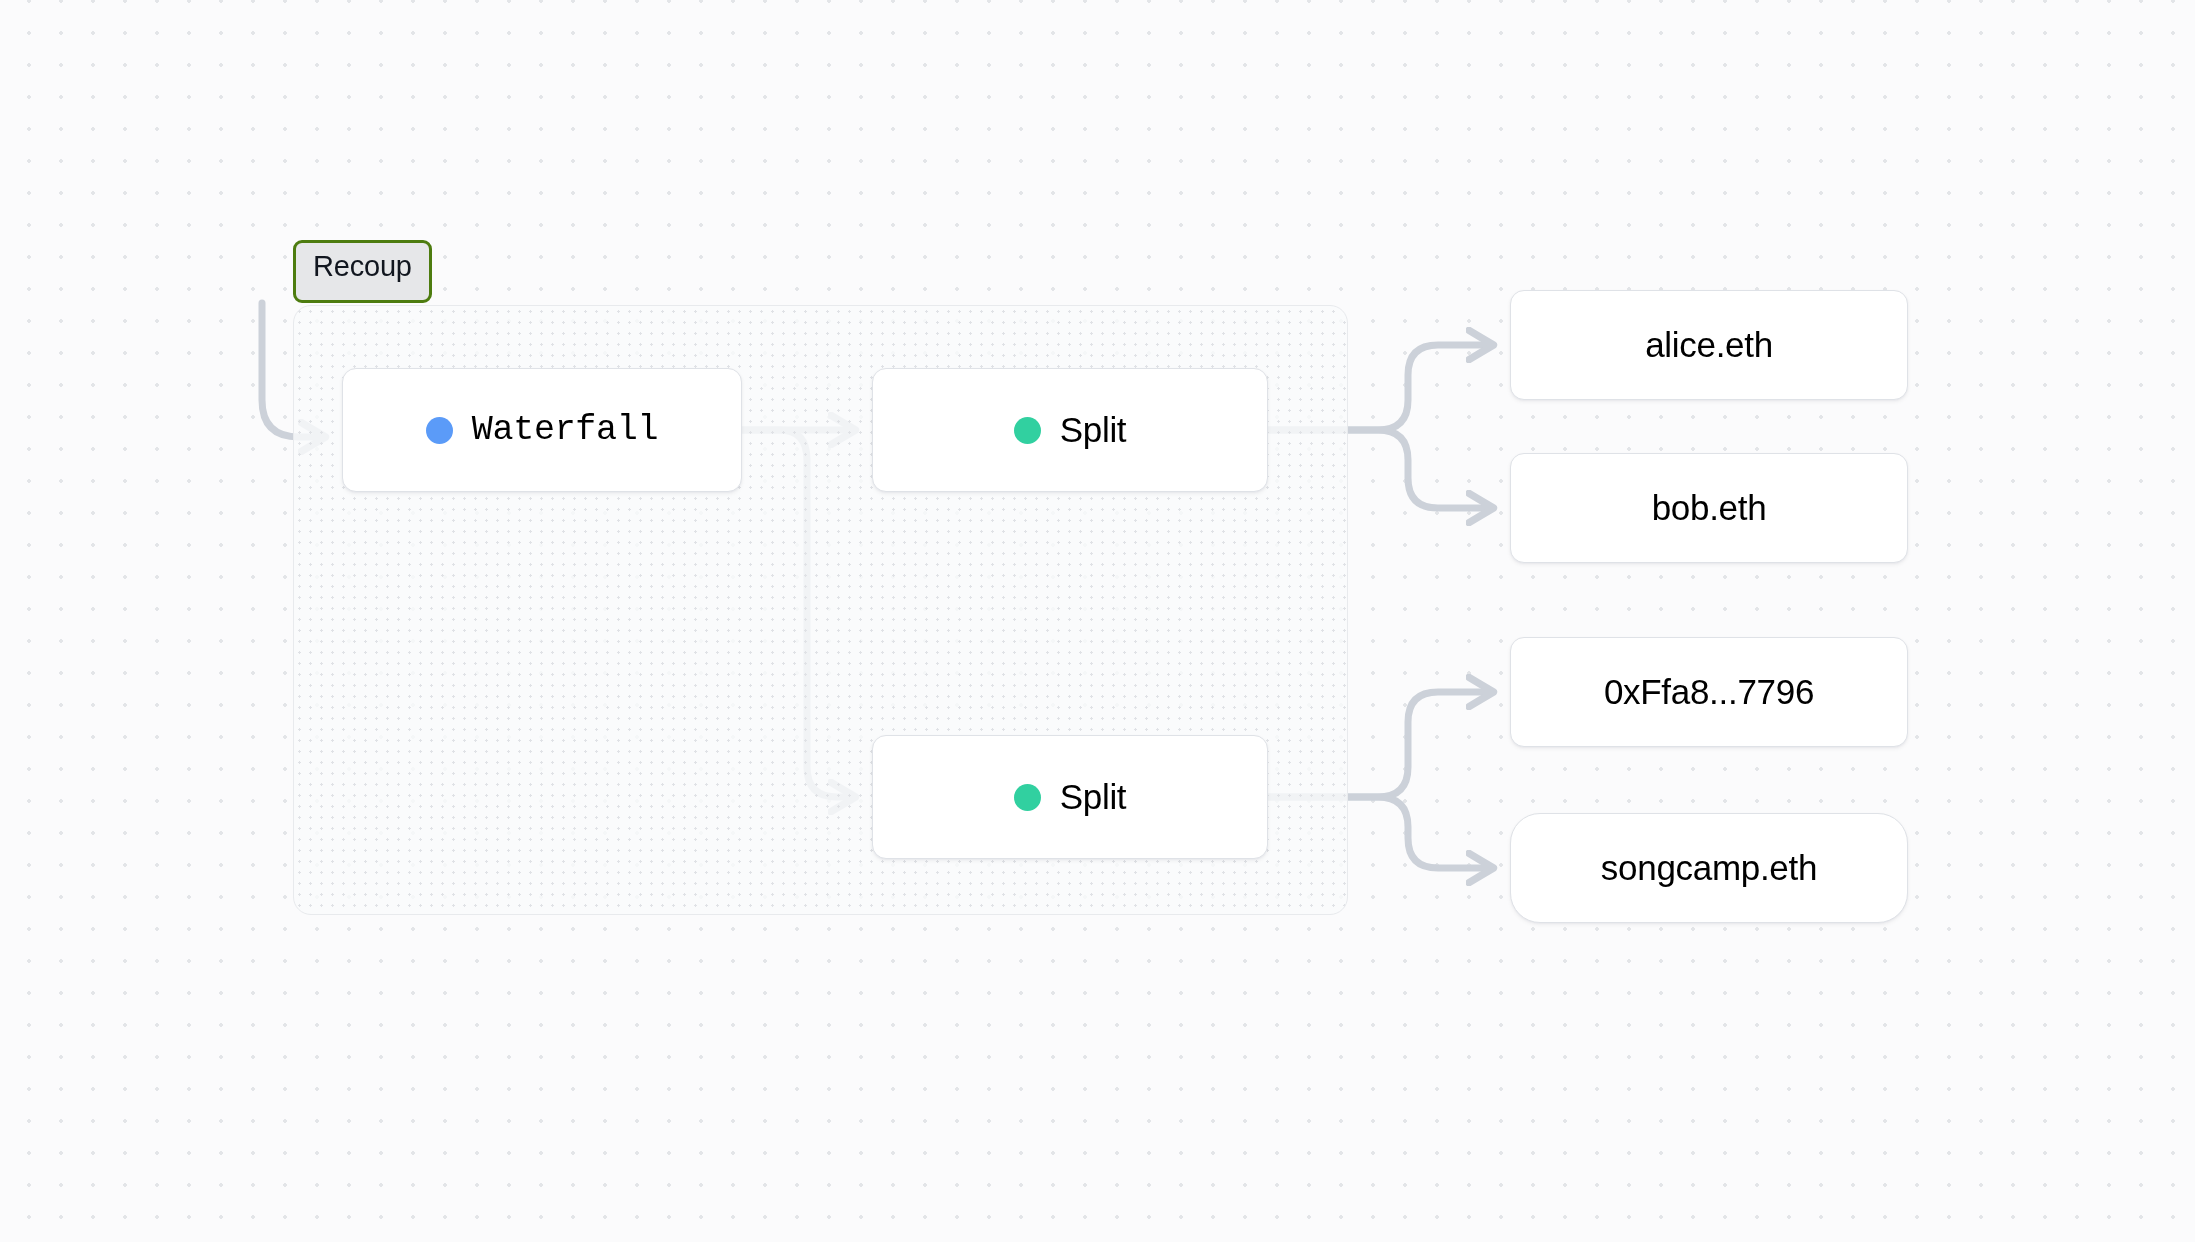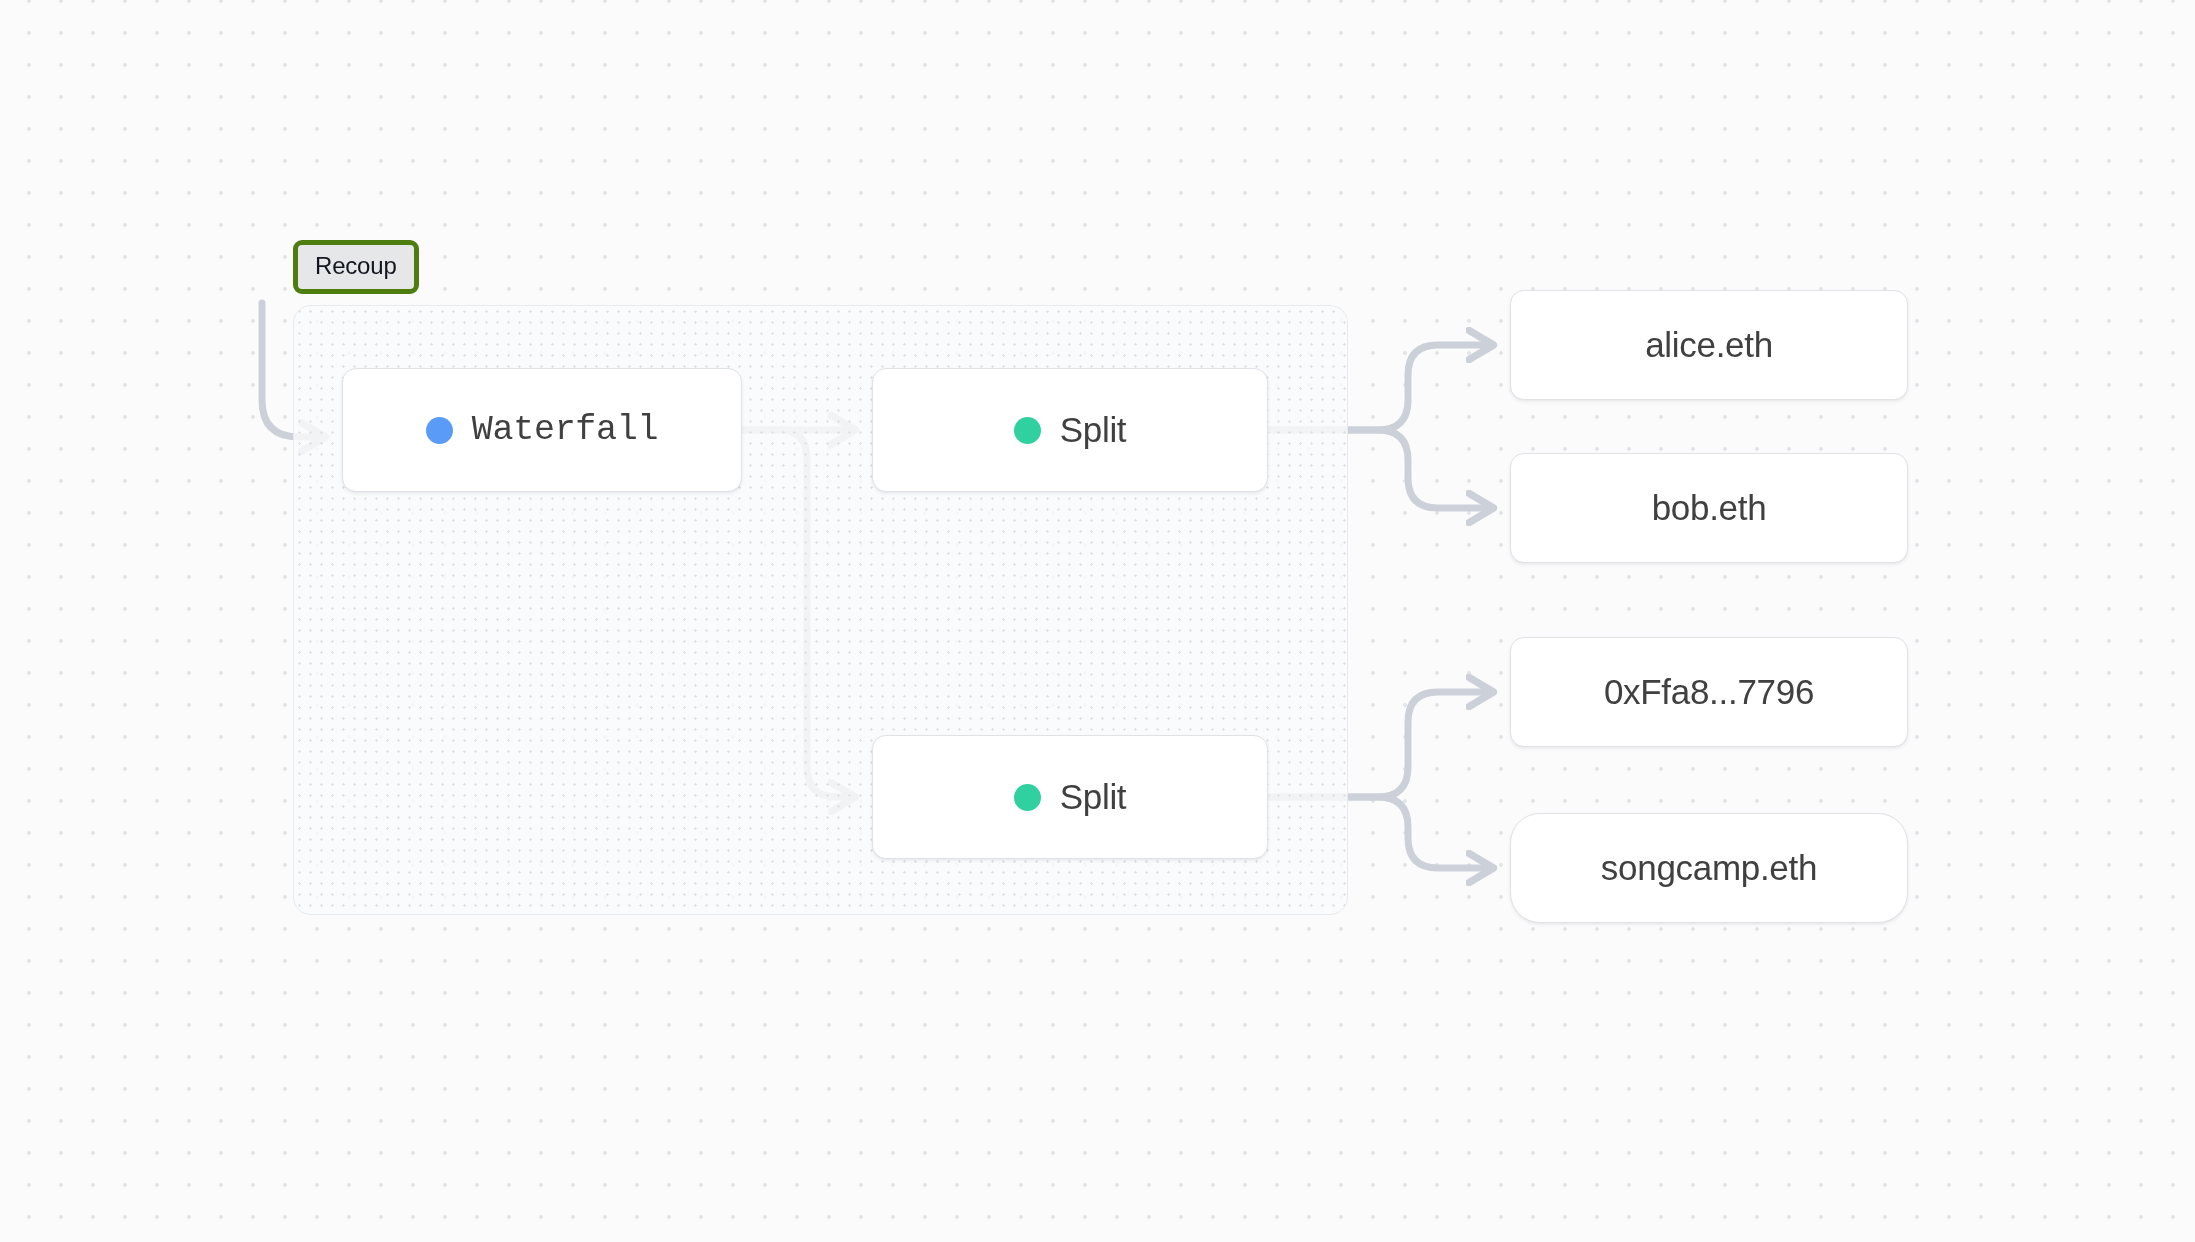--- a/index.html
+++ b/index.html
@@ -49,25 +49,25 @@
     background-color: rgba(249,250,251,0.82);
     background-image: radial-gradient(circle, #e0e2e6 1.3px, transparent 1.4px);
     background-size: 11px 11px;
     z-index: 2;
   }
 
   .group-label {
     position: absolute;
     left: 293px;
     top: 240px;
-    padding: 9px 17px 11px 17px;
+    padding: 9px 17px 19px 17px;
     background: #e6e7e9;
-    border: 5px solid #4d7c0f;
+    border: 3px solid #4d7c0f;
     border-radius: 9px;
-    font-size: 24px;
+    font-size: 29px;
     line-height: 1;
     color: #11161f;
     letter-spacing: -0.2px;
     white-space: nowrap;
     z-index: 4;
   }
 
   
   .node {
     position: absolute;
@@ -89,21 +89,21 @@
 
   .status-dot {
     width: 27px;
     height: 27px;
     border-radius: 50%;
     flex: 0 0 auto;
   }
 
   .node-label {
     font-size: 35px;
-    color: #404040;
+    color: #000000;
     letter-spacing: -0.3px;
     white-space: nowrap;
   }
 
   
   #node-waterfall { left: 342px;  top: 368px;  width: 400px; height: 124px; font-family: Liberation Mono, monospace; }
   #node-split-1   { left: 872px;  top: 368px;  width: 396px; height: 124px; }
   #node-split-2   { left: 872px;  top: 735px;  width: 396px; height: 124px; }
 
   .recipient {

